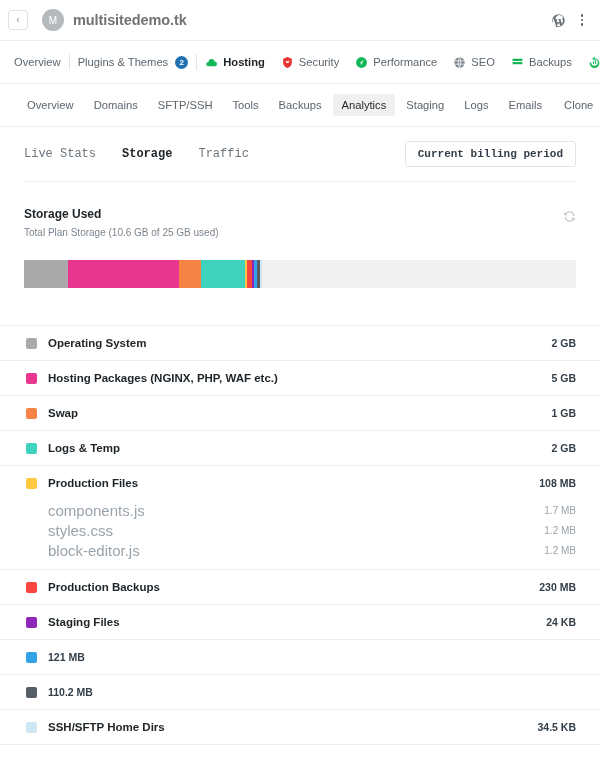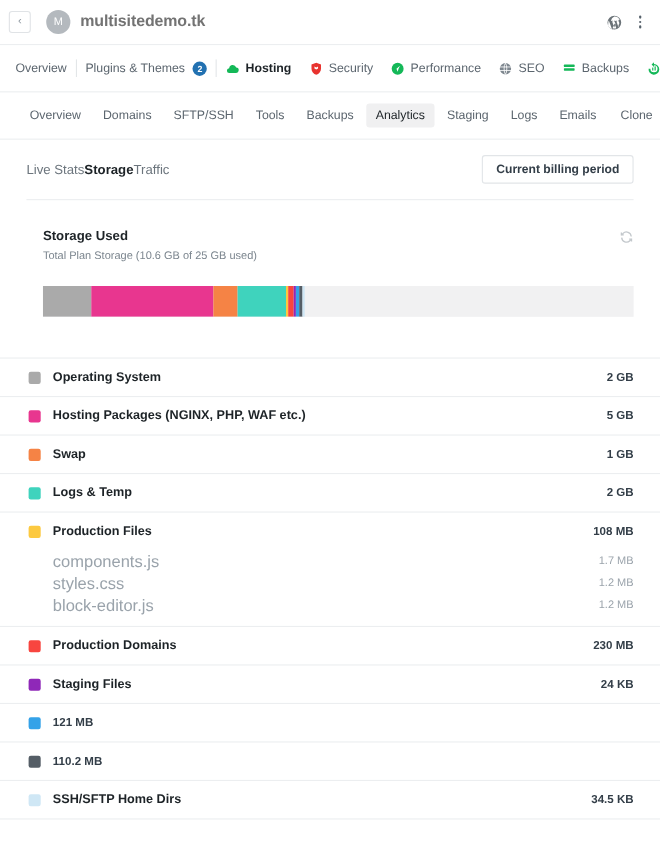--- a/index.html
+++ b/index.html
@@ -126,20 +126,22 @@
     font-weight: normal;
   }
   .sec-spacer { flex: 1 1 auto; }
 
   
   .subtab-row {
     height: 54px;
     display: flex;
     align-items: center;
     padding: 0 24px;
+    gap: 26px;
+    font-family: Liberation Mono, monospace;
   }
   .subtab {
     font-size: 12px;
     color: #6c757d;
     cursor: pointer;
   }
   .subtab.active { color: #1d2327; font-weight: bold; }
   .subtab-spacer { flex: 1 1 auto; }
   .billing-btn {
     border: 1px solid #e2e5e8;
@@ -149,21 +151,21 @@
     font-size: 11px;
     color: #333e48;
     font-weight: bold;
     cursor: pointer;
     white-space: nowrap;
   }
 
   .divider-full { height: 1px; background: #eceef0; margin: 0 24px; }
 
   
-  .storage-card { padding: 25px 24px 0 39px; position: relative; }
+  .storage-card { padding: 25px 24px 0 24px; position: relative; }
   .storage-title {
     font-size: 12px;
     font-weight: bold;
     color: #1d2327;
   }
   .storage-sub {
     font-size: 10px;
     color: #7b858e;
     margin-top: 6px;
   }
@@ -414,21 +416,21 @@
       </div>
       <div class="sub-row">
         <span class="sub-label">block-editor.js</span>
         <span class="sub-value">1.2 MB</span>
       </div>
       <div class="sub-pad-bottom"></div>
     </div>
     <div class="legend-group">
       <div class="legend-row">
         <span class="swatch" style="background: rgb(248, 69, 63);"></span>
-        <span class="legend-label">Production Domains</span>
+        <span class="legend-label">Production Backups</span>
         <span class="legend-value">230 MB</span>
       </div>
     </div>
     <div class="legend-group">
       <div class="legend-row">
         <span class="swatch" style="background: rgb(143, 40, 184);"></span>
         <span class="legend-label">Staging Files</span>
         <span class="legend-value">24 KB</span>
       </div>
     </div>

